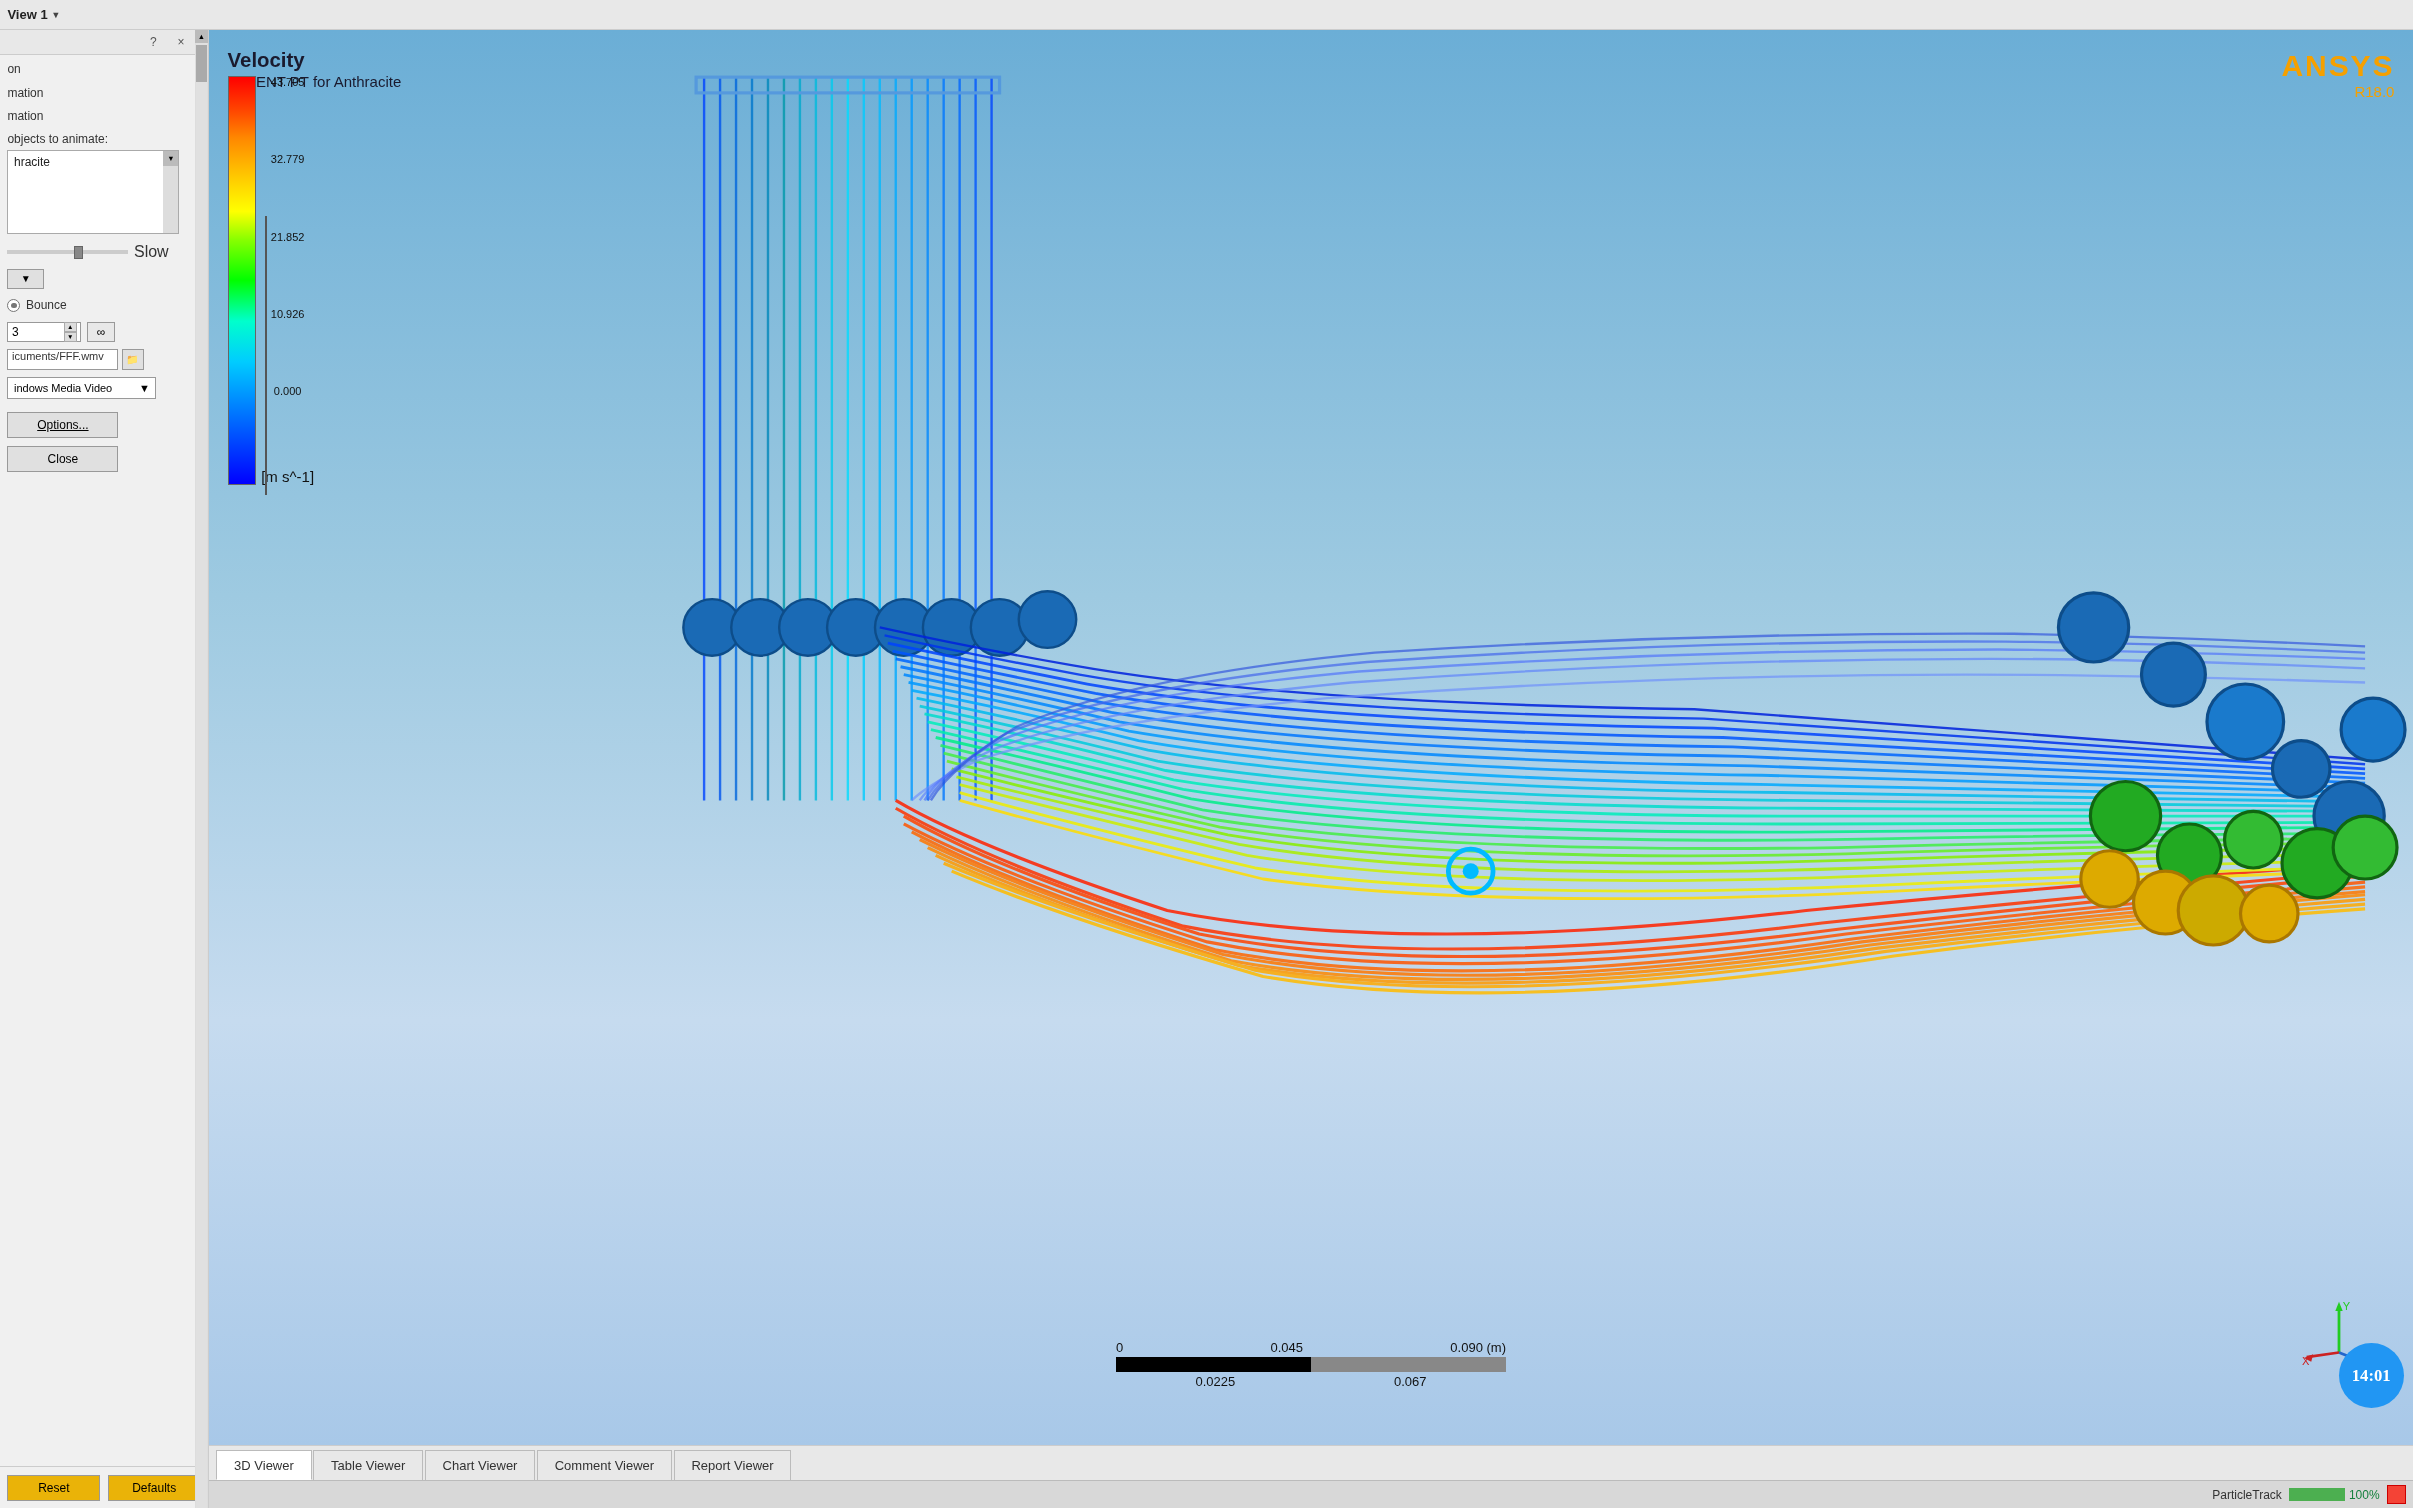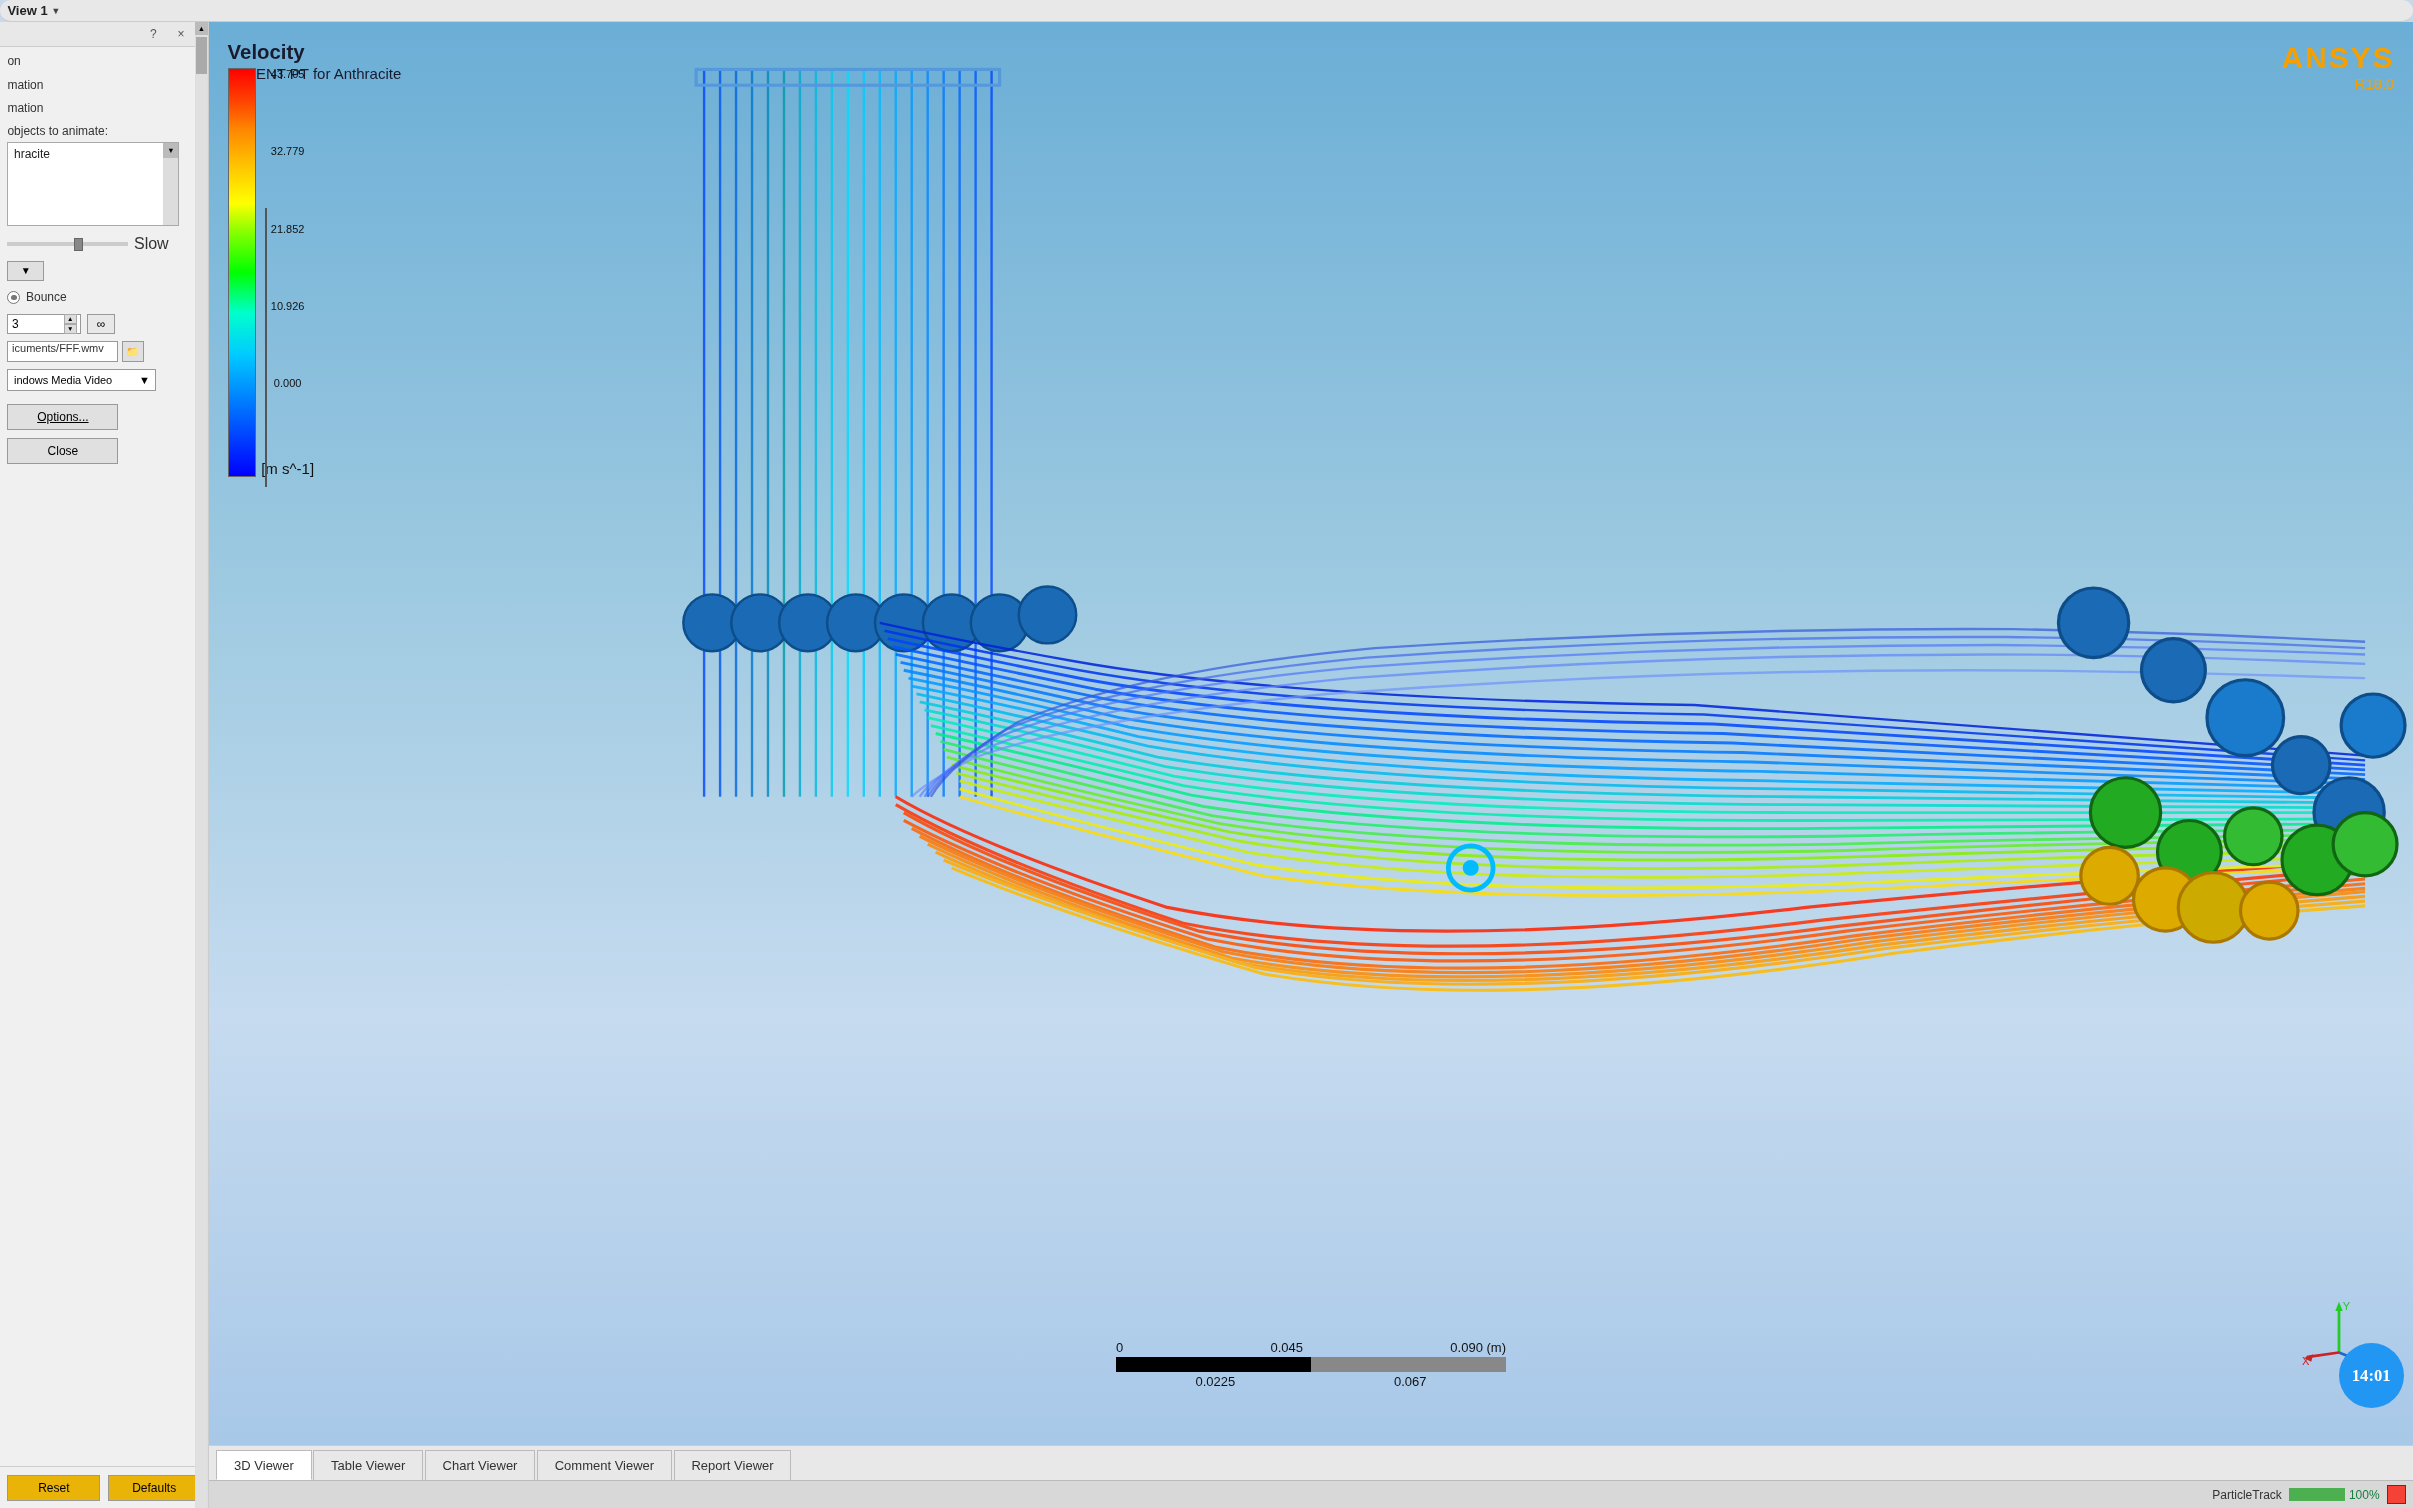--- a/index.html
+++ b/index.html
@@ -9,28 +9,27 @@
       font-family: Arial, sans-serif;
       font-size: 12px;
       background: #c8d8e8;
       overflow: hidden;
       display: flex;
       flex-direction: column;
     }
 
     
     .top-bar {
-      height: 22px;
+      height: 30px;
       background: #e8e8e8;
       display: flex;
       align-items: center;
       padding: 0 7.4px;
       border-bottom: 0.9px solid #ccc;
       flex-shrink: 0;
-      border-radius: 14px;
     }
     .view-label {
       font-size: 13px;
       font-weight: bold;
       color: #222;
       margin-right: 3.7px;
     }
     .view-dropdown-arrow {
       font-size: 9.3px;
       color: #444;

